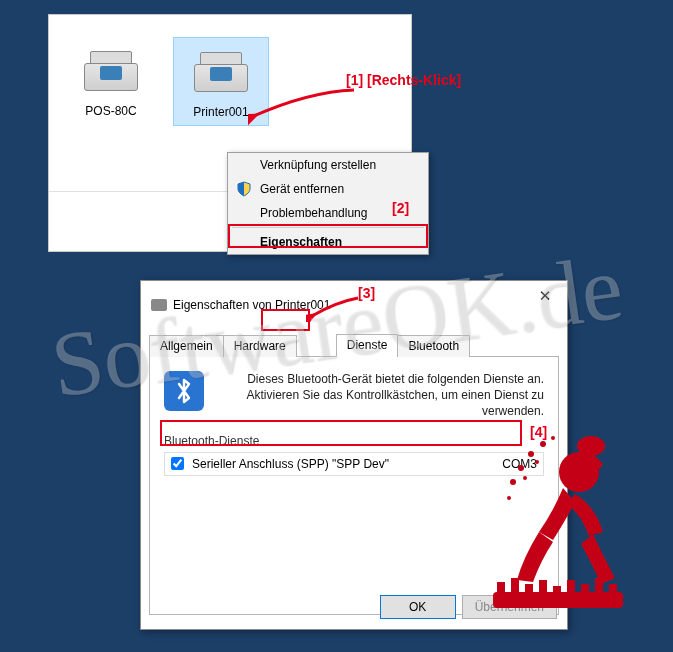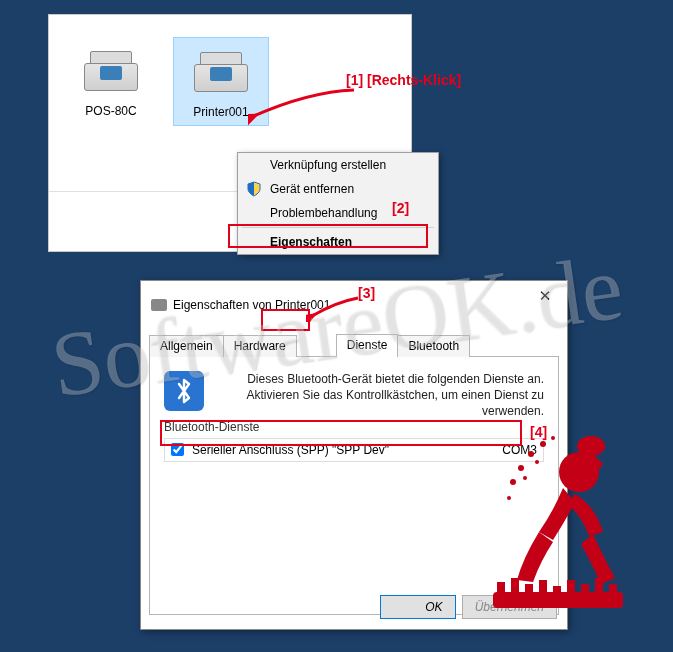--- a/index.html
+++ b/index.html
@@ -52,21 +52,20 @@
       background: #e0e0e0;
     }
 
     .context-menu {
       position: absolute;
       left: 227px; top: 152px;
       width: 202px;
       background: #f2f2f2;
       border: 1px solid #a0a0a0;
       box-shadow: 2px 2px 6px rgba(0,0,0,0.35);
-      margin-left: 10px;
     }
     .context-menu .item {
       padding: 5px 8px 5px 32px;
       font-size: 12px;
       position: relative;
       cursor: default;
     }
     .context-menu .sep { height: 1px; background: #d0d0d0; margin: 2px 4px; }
     .context-menu .item.bold { font-weight: bold; text-decoration: underline; }
     .shield-icon {
@@ -125,37 +124,37 @@
       height: 258px;
     }
     .bt-row { display: flex; align-items: flex-start; text-align: right; }
     .bt-icon {
       width: 40px; height: 40px; border-radius: 6px;
       background: #2a74d1;
       display: flex; align-items: center; justify-content: center;
       color: #fff; font-size: 26px; font-weight: bold;
     }
     .bt-text { font-size: 12px; color: #222; line-height: 1.35; flex: 1; }
-    .group-label { margin-top: 0; font-size: 12px; color: #333; }
+    .group-label { margin-top: 14px; font-size: 12px; color: #333; }
     .service-row {
       margin-top: 4px; padding: 4px 6px;
       border: 1px solid #ddd;
       display: flex; align-items: center; gap: 6px;
       font-size: 12px;
     }
     .service-row input { margin-right: 2px; }
     .service-port { margin-left: auto; }
     .dialog-buttons {
       position: absolute; right: 10px; bottom: 10px;
       display: flex; gap: 6px;
     }
     .btn {
       min-width: 76px; padding: 4px 12px;
       background: #e1e1e1; border: 1px solid #adadad;
-      font-size: 12px; text-align: right; cursor: default; font-style: italic;
+      font-size: 12px; text-align: center; cursor: default;
     }
     .btn.default { border: 1px solid #0078d7; }
     .btn.disabled { color: #888; }
 
     .watermark {
       position: absolute;
       left: 50%; top: 50%;
       transform: translate(-50%, -50%) rotate(-8deg);
       font-family: "Brush Script MT", cursive;
       font-size: 92px;

